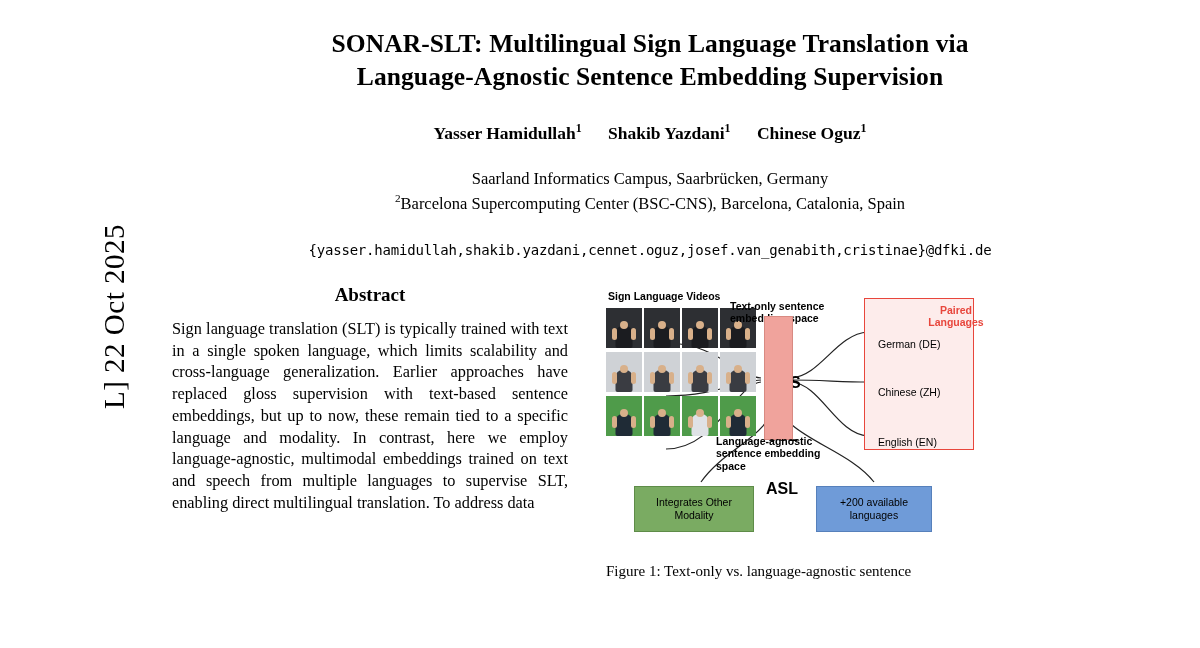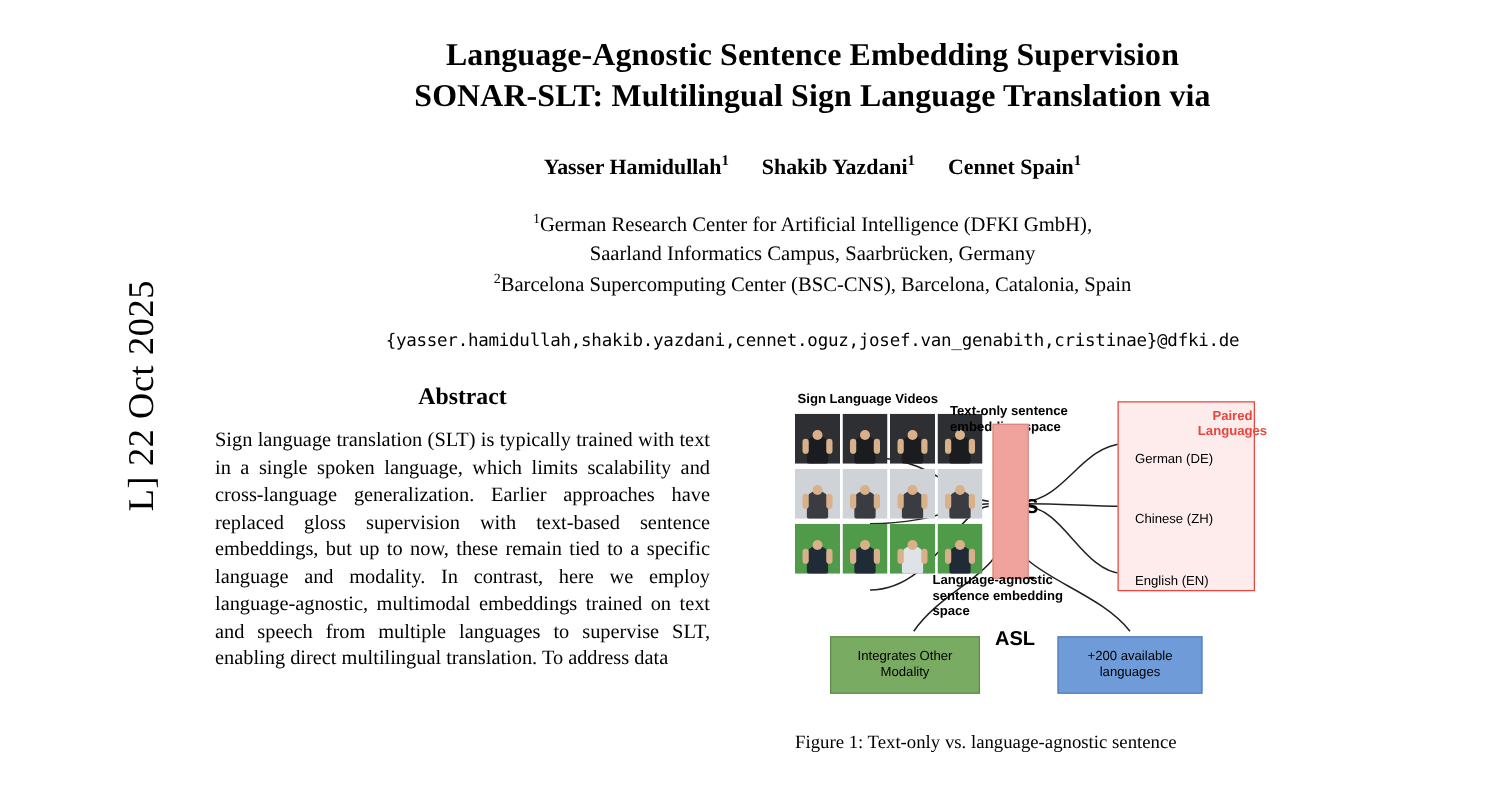--- a/index.html
+++ b/index.html
@@ -73,21 +73,21 @@
     font-family: "DejaVu Sans Mono", monospace;
     font-size: 14px;
     margin-top: 26px;
     letter-spacing: -0.2px;
   }
 
   
   .cols {
     display: flex;
     margin-top: 26px;
-    gap: 46px;
+    gap: 16px;
   }
   .col-left { width: 440px; }
   .col-right { width: 440px; }
 
   .abstract-head {
     text-align: center;
     font-weight: bold;
     font-size: 19px;
     margin-bottom: 12px;
   }
@@ -225,34 +225,33 @@
   }
 </style>
 </head>
 <body>
 
 <div class="side-stamp">L]  22 Oct 2025</div>
 
 <div class="page">
 
   <div class="title">
+    <div>SONAR-SLT: Multilingual Sign Language Translation via</div>
     <div>Language-Agnostic Sentence Embedding Supervision</div>
-    <div>SONAR-SLT: Multilingual Sign Language Translation via</div>
   </div>
 
   <div class="authors">
     <div class="a-row">
       <span class="name"><span>Yasser Hamidullah</span><sup>1</sup></span>
       <span class="name"><span>Shakib Yazdani</span><sup>1</sup></span>
-      <span class="name"><span>Cennet Spain</span><sup>1</sup></span>
+      <span class="name"><span>Chinese Oguz</span><sup>1</sup></span>
     </div>
   </div>
 
   <div class="affil">
-    <div><sup>1</sup><span>German Research Center for Artificial Intelligence (DFKI GmbH),</span></div>
     <div>Saarland Informatics Campus, Saarbrücken, Germany</div>
     <div><sup>2</sup><span>Barcelona Supercomputing Center (BSC-CNS), Barcelona, Catalonia, Spain</span></div>
   </div>
 
   <div class="email">{yasser.hamidullah,shakib.yazdani,cennet.oguz,josef.van_genabith,cristinae}@dfki.de</div>
 
   <div class="cols">
 
     <div class="col-left">
       <div class="abstract-head">Abstract</div>

